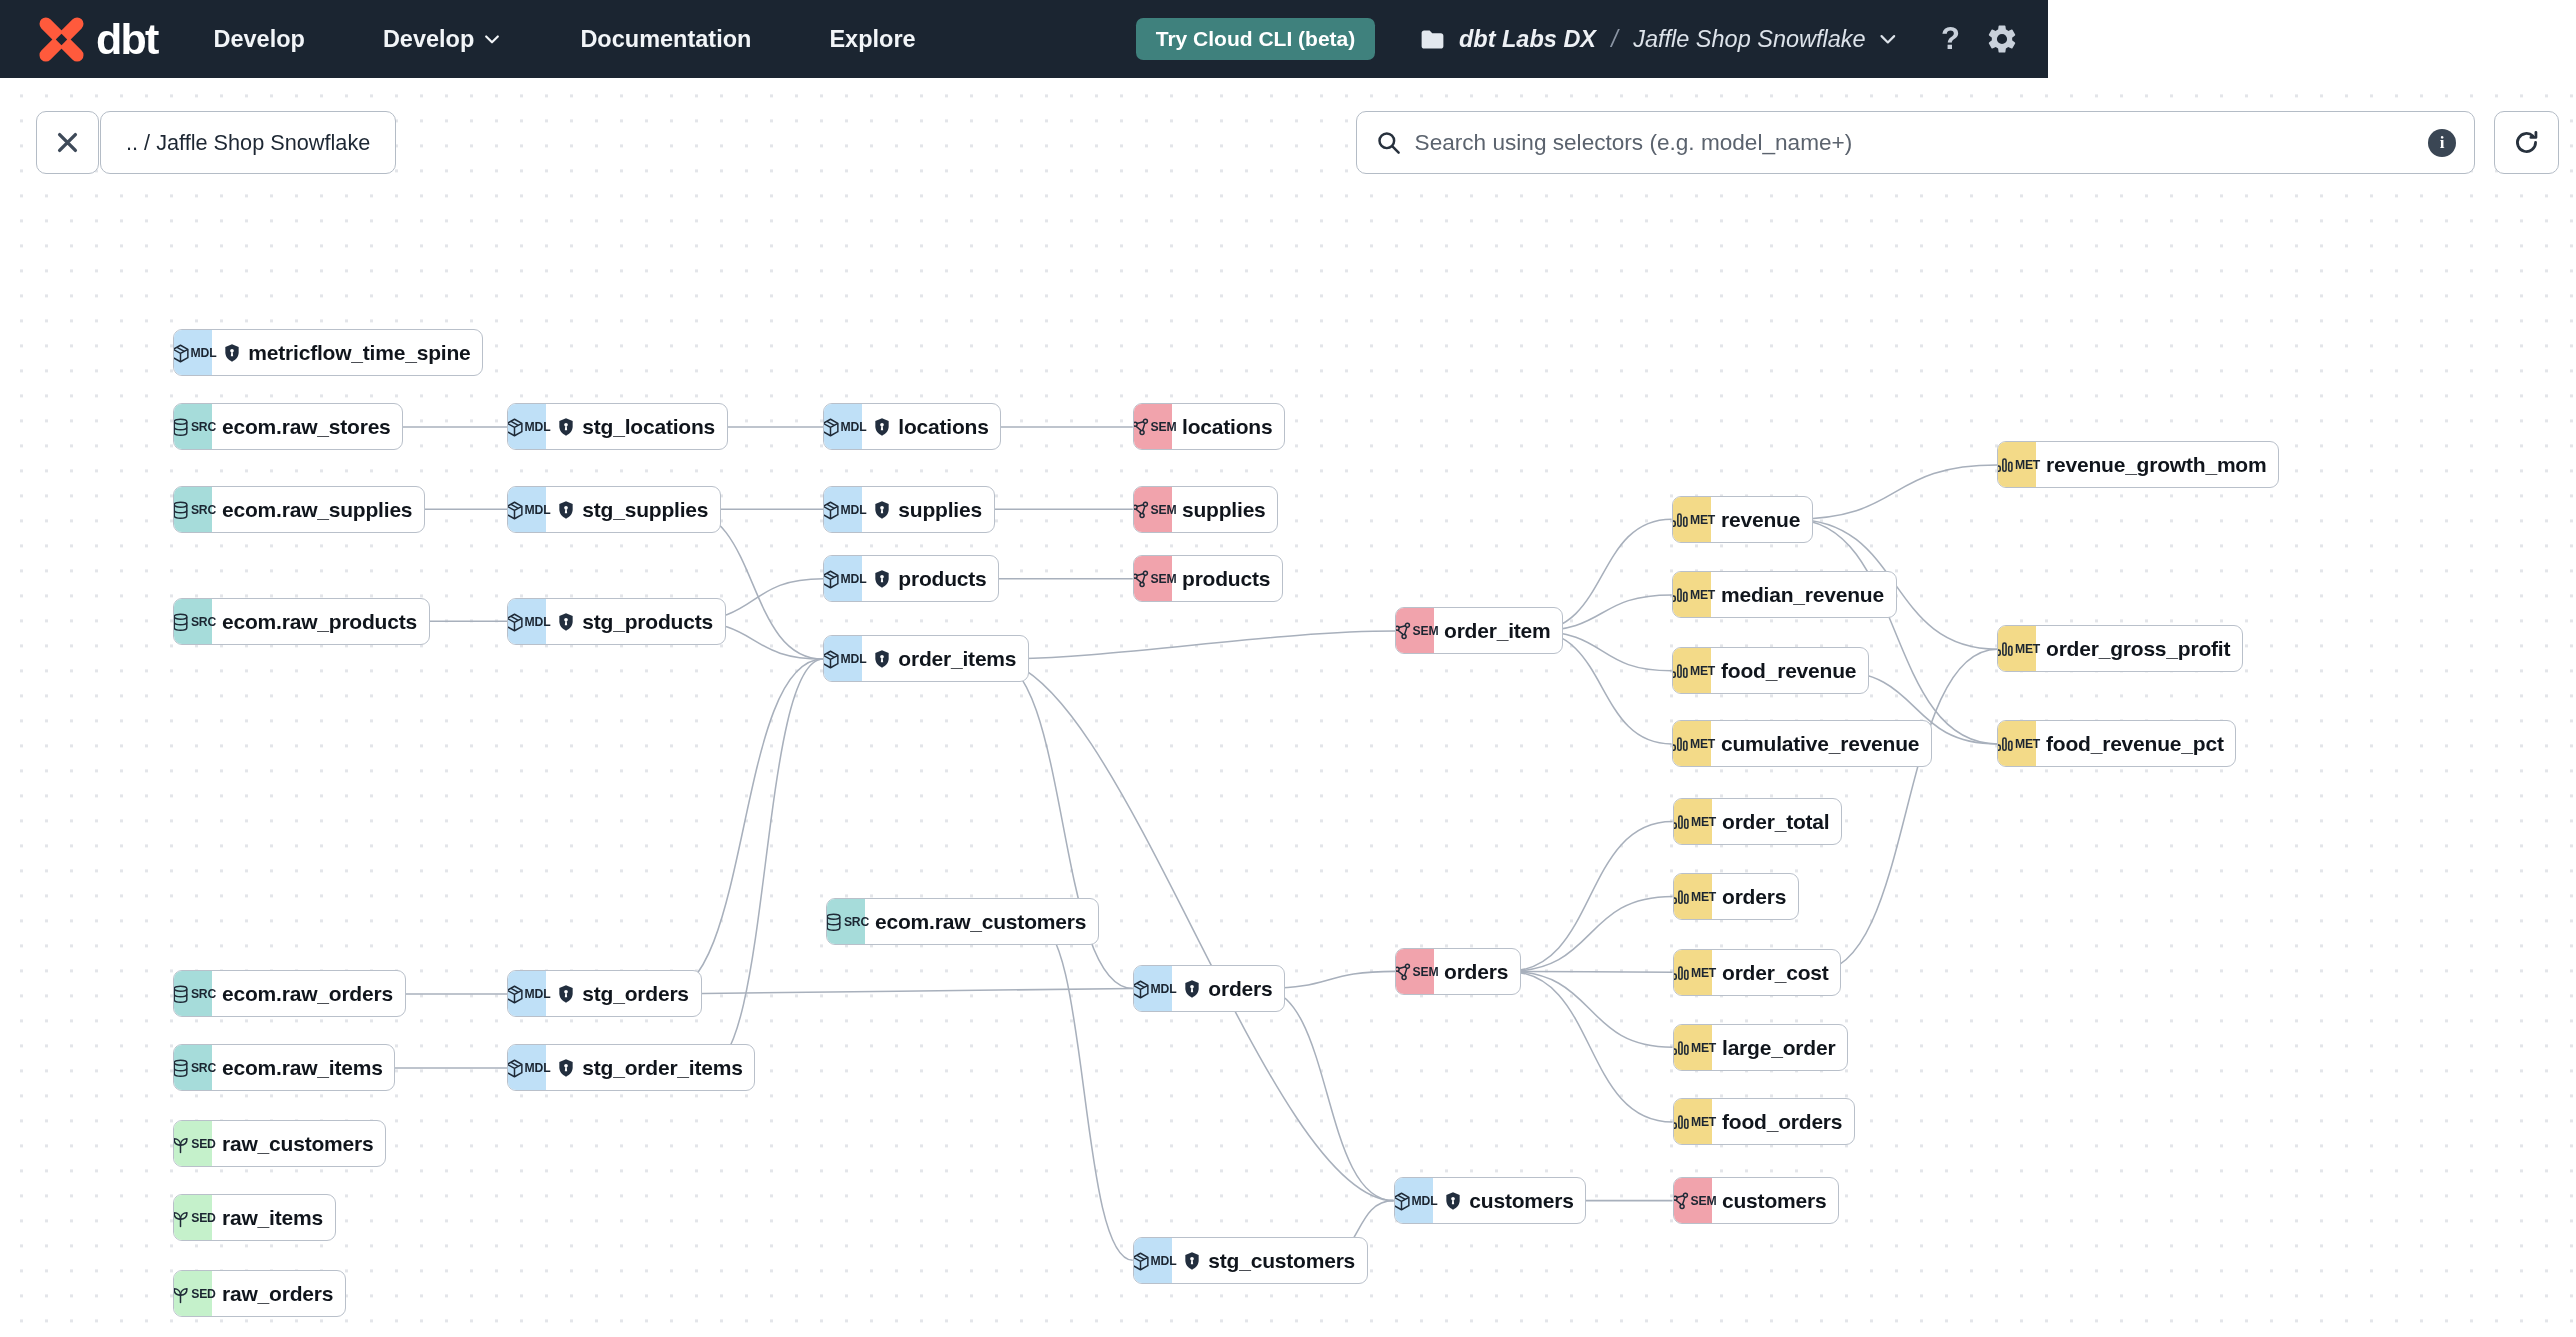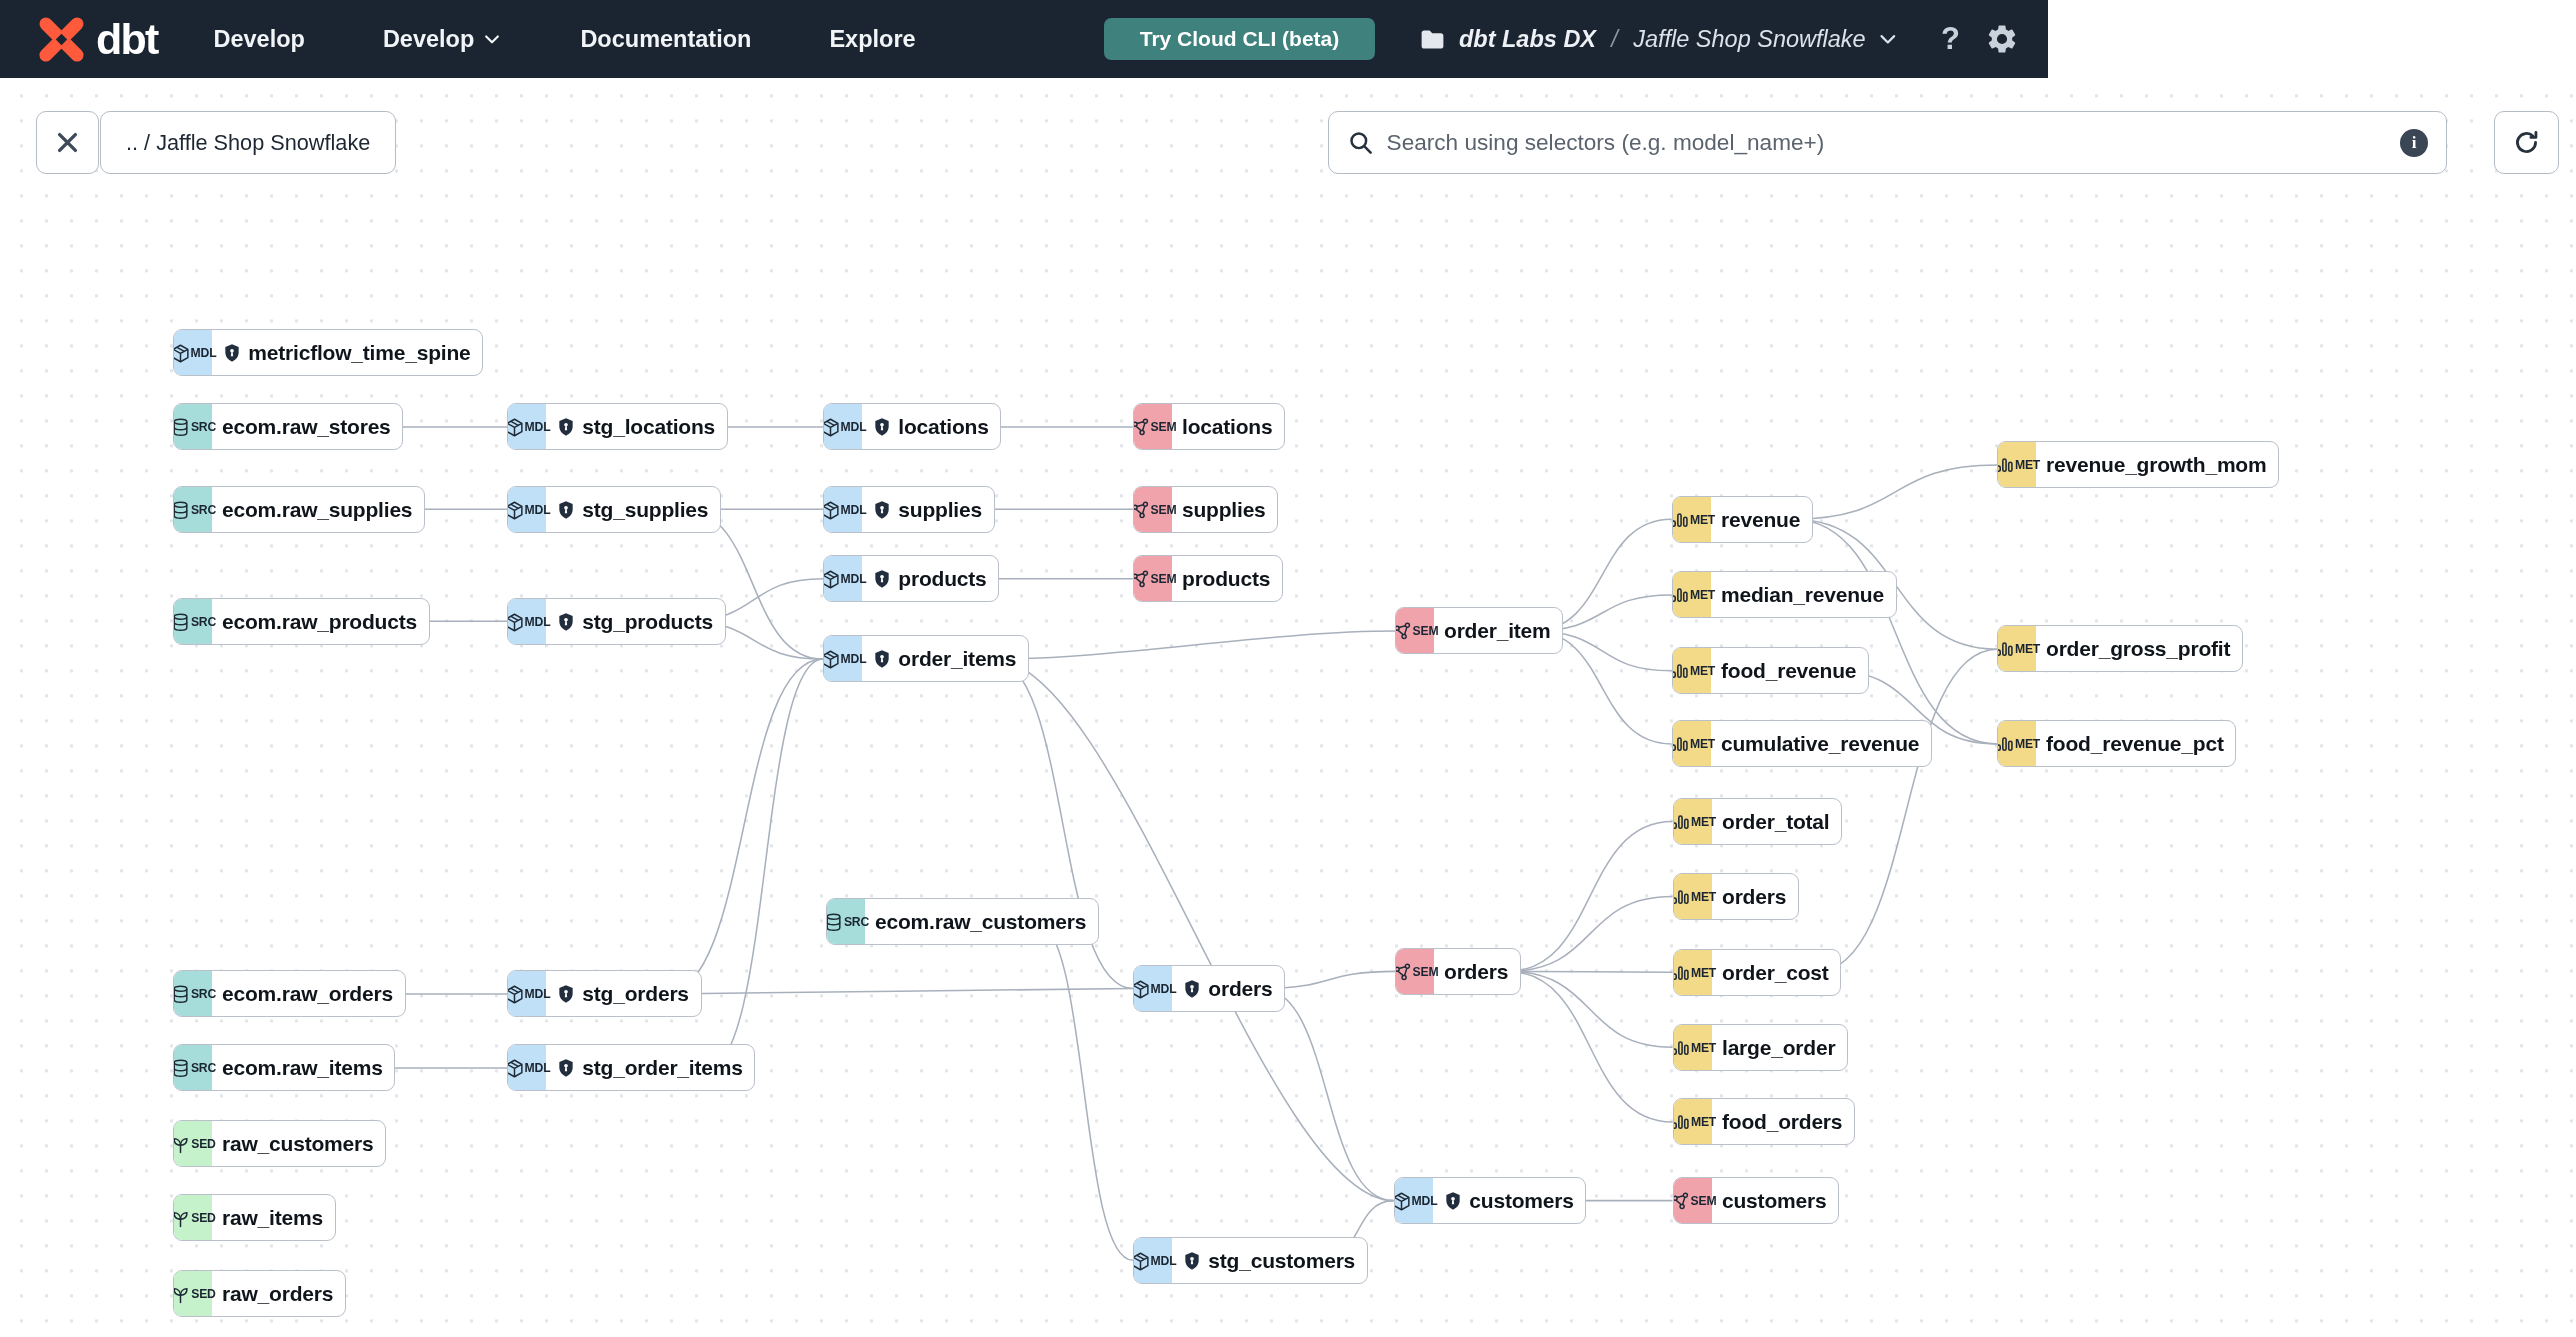--- a/index.html
+++ b/index.html
@@ -10,42 +10,42 @@
   
   .navbar { position:absolute; left:0; top:0; width:2048px; height:78px;
     background:var(--navbar-bg); display:flex; align-items:center; z-index:40; }
   .brand { display:flex; align-items:center; gap:9px; margin-left:36px; }
   .brand-word { color:#fff; font-weight:700; font-size:43px; letter-spacing:-1.8px; }
   .nav-menu { display:flex; align-items:center; gap:78px; margin-left:56px; }
   .nav-item { color:#f2f5f8; font-size:23.5px; font-weight:700; text-decoration:none;
     display:flex; align-items:center; gap:8.1px; cursor:pointer; }
   .nav-right { margin-left:auto; display:flex; align-items:center; margin-right:29px; }
   .cta-btn { background:var(--cta-bg); color:#fff; border:none; border-radius:7.2px;
-    height:42px; padding:0 36px; font-size:21px; font-weight:700; cursor:pointer;
+    height:42px; padding:0 20px; font-size:21px; font-weight:700; cursor:pointer;
     font-family:inherit; }
   .acct { display:flex; align-items:center; gap:11.7px; margin-left:43px;font-style:italic; }
   .acct-name { color:#eef1f5; font-size:23.5px; font-weight:700; }
   .acct-sep { color:#8b95a4; font-size:23.5px; padding:0 3.6px; }
   .proj-name { color:#dde3ea; font-size:23.5px; font-weight:400; }
   .help-q { color:#c9d1db; font-size:31px; font-weight:700; margin-left:42px; cursor:pointer; }
   .gear { margin-left:25px; cursor:pointer; display:flex; }
 
   
   #dots { position:absolute; left:0; top:78px; right:0; bottom:0; z-index:0;
     background-image:radial-gradient(var(--dot) 1.6px, transparent 1.7px);
     background-size:25px 25px; background-position:9px 5.4px; }
   #edges { position:absolute; left:0; top:0; width:2576px; height:1338px; z-index:1; }
   #edges path { fill:none; stroke:var(--edge); stroke-width:1.7px; }
 
   
   .tb { position:absolute; z-index:30; background:#fff; border:1.5px solid #b4bcc6;
     border-radius:10px; display:flex; align-items:center; }
   #close-btn { left:36px; top:111px; width:63px; height:63px; justify-content:center; cursor:pointer; }
   #crumb { left:100px; top:111px; height:63px; padding:0 25px; font-size:21.7px; color:#1d2733; }
-  #searchbox { left:1328px; top:111px; width:1119px; height:63px; padding:0 18px; gap:12.6px; }
+  #searchbox { left:1356px; top:111px; width:1119px; height:63px; padding:0 18px; gap:12.6px; }
   #searchbox input { flex:1; border:none; outline:none; font-size:22.6px; color:#1d2733;
     font-family:inherit; background:transparent; }
   #searchbox input::placeholder { color:#5b636e; opacity:1; }
   .info-dot { width:28px; height:28px; border-radius:50%; background:#3a4654; color:#fff;
     display:flex; align-items:center; justify-content:center; font-size:17px; font-weight:700;
     font-family:"Liberation Serif","DejaVu Serif",serif; cursor:pointer; }
   #refresh-btn { left:2494px; top:111px; width:65px; height:63px; justify-content:center; cursor:pointer; }
 
   
   .node { position:absolute; min-height:47px; display:inline-flex; align-items:stretch;

